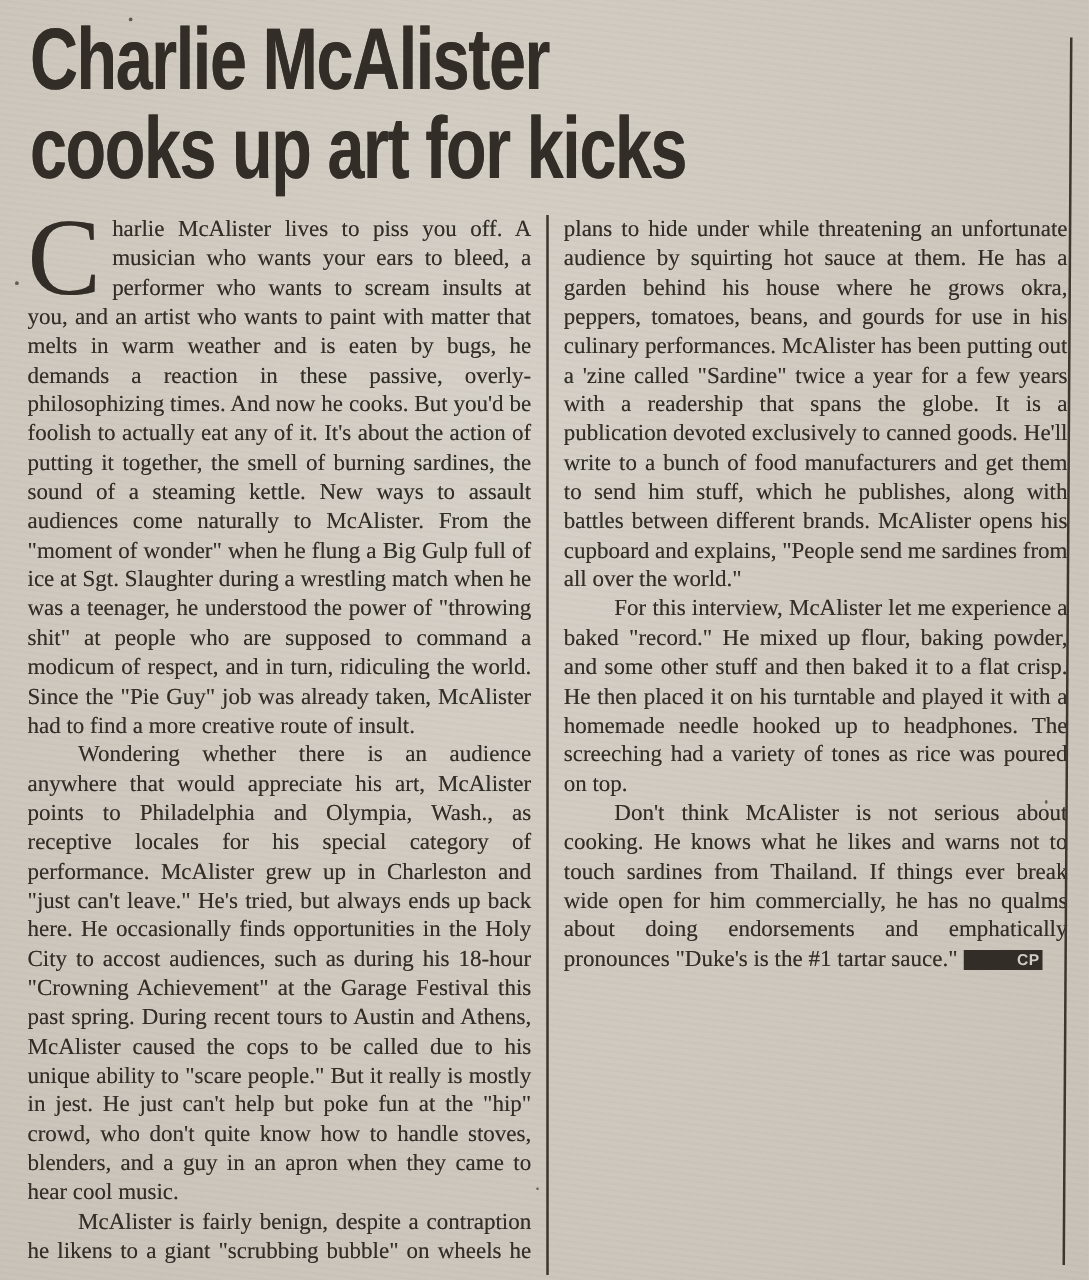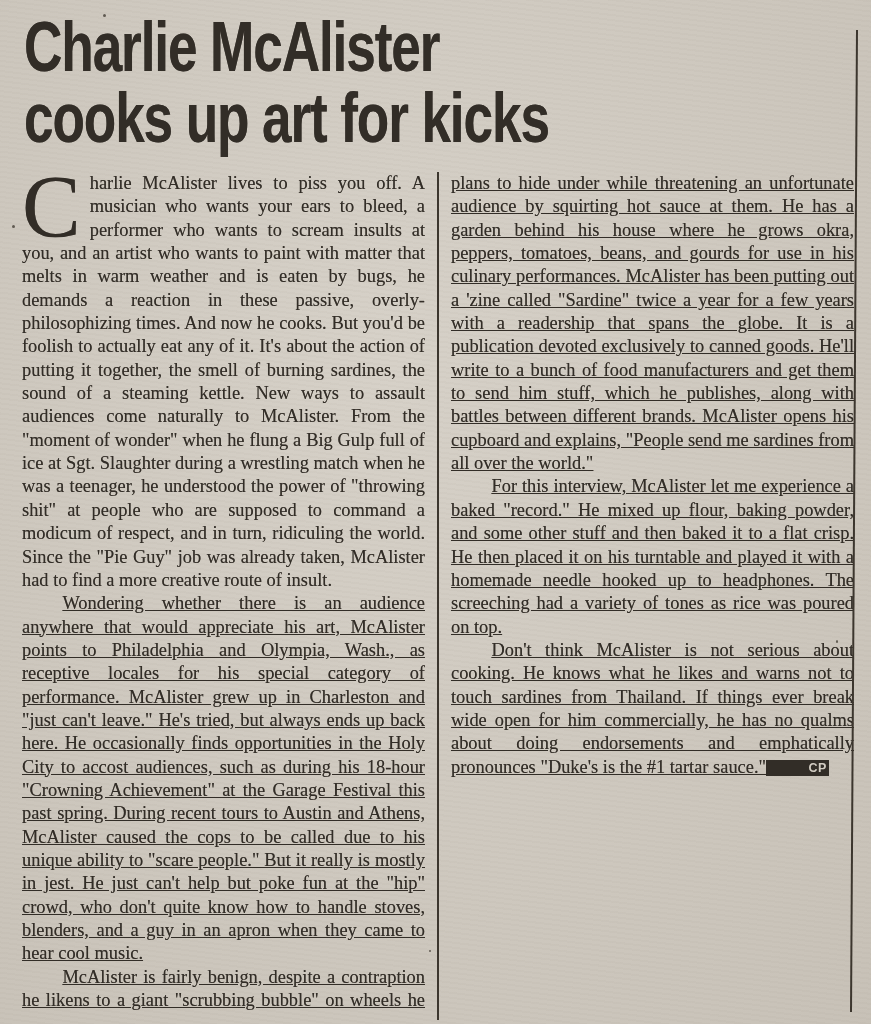--- a/index.html
+++ b/index.html
@@ -40,21 +40,21 @@
     column-gap: 26px;
     column-fill: auto;
     column-rule: 2px solid var(--rule, #3c362e);
     font-size: 18.4px;
     line-height: 23.35px;
     text-align: justify;
     text-shadow: 0 0 0.4px rgba(45,40,33,0.55);
     overflow: hidden;
   }
   .article-body p { margin: 0; }
-  .article-body p.indented { text-indent: 2.2em; text-decoration: underline; }
+  .article-body p.indented { text-indent: 2.2em; }
 
   .dropcap {
     float: left;
     font-family: "Liberation Serif", serif;
     font-size: 88px;
     line-height: 62px;
     height: 66px;
     padding: 4px 9px 0 0;
     font-weight: 400;
     color: var(--ink, #322d27);
@@ -62,21 +62,21 @@
 
   .endmark {
     display: inline-block;
     background: var(--ink, #322d27);
     color: var(--paper, #d2ccc2);
     font-family: "Liberation Sans", sans-serif;
     font-weight: 700;
     font-size: 12.5px;
     line-height: 14px;
     padding: 1px 2px;
-    margin-left: 0;
+    margin-left: 5px;
     letter-spacing: 0.5px;
     vertical-align: 1px;
     text-shadow: none;
   }
 
   .page-edge-rule {
     position: absolute;
     left: 856px; top: 30px;
     width: 2px; height: 982px;
     background: var(--rule, #3c362e);

